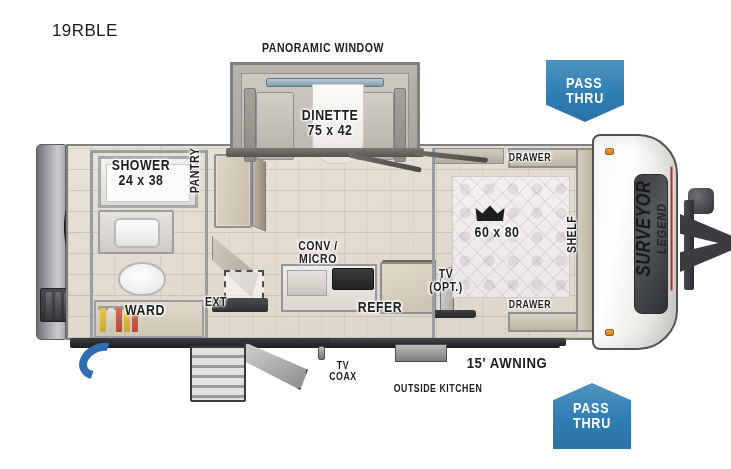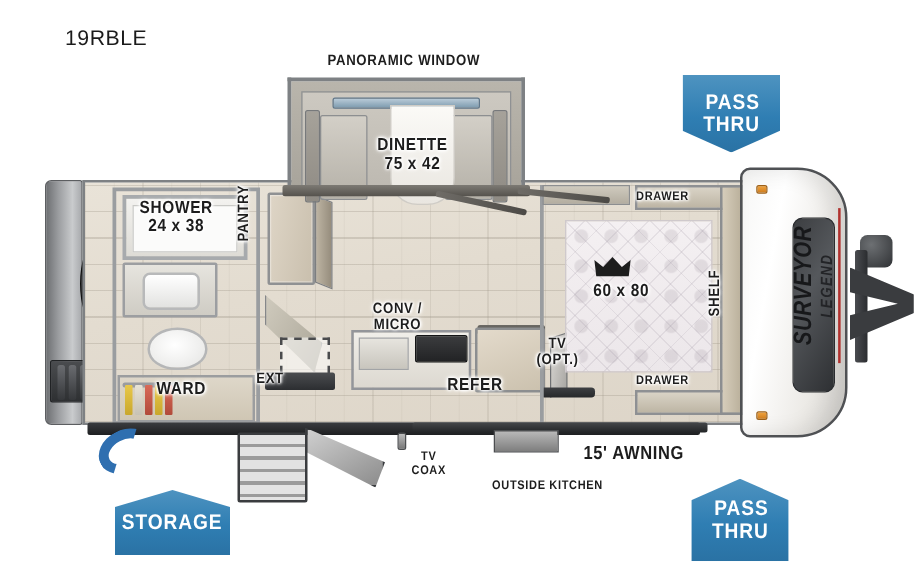--- a/index.html
+++ b/index.html
@@ -392,22 +392,22 @@
     border:1px solid #4c4e50; border-radius:2px;
   }
 
   
   .badge {
     position:absolute;
     display:flex; align-items:center; justify-content:center;
     background: linear-gradient(180deg,#4e93c0 0%, #2f7eb3 55%, #2a72a4 100%);
     color:#ffffff;
     font-family:"Liberation Sans Narrow","Liberation Sans",sans-serif;
-    font-weight:700; font-size:17px; letter-spacing:.8px;
-    text-align:right; line-height:1.05;
+    font-weight:700; font-size:14px; letter-spacing:.8px;
+    text-align:left; line-height:1.05;
     white-space:pre-line;
   }
   .badge.down { clip-path: polygon(0 0, 100% 0, 100% 72%, 50% 100%, 0 72%); }
   .badge.up   { clip-path: polygon(50% 0, 100% 26%, 100% 100%, 0 100%, 0 26%); }
   .badge span { transform: scaleX(.9); display:block; }
 </style>
 </head>
 <body>
 
 <div id="stage">
@@ -543,22 +543,19 @@
 
   <div class="lbl sm" style="left:382px;top:384px;width:112px">OUTSIDE KITCHEN</div>
 
   <div class="lbl xl" style="left:452px;top:355px;width:110px">15' AWNING</div>
 
   <div class="badge down" style="left:546px;top:60px;width:78px;height:62px">
     <span>PASS
 THRU</span>
   </div>
 
-  <div class="badge up" style="left:92px;top:392px;width:92px;height:52px">
-    <span>STORAGE</span>
-  </div>
 
   <div class="badge up" style="left:553px;top:383px;width:78px;height:66px">
     <span>PASS
 THRU</span>
   </div>
 
 </div>
 
 </body></html>

